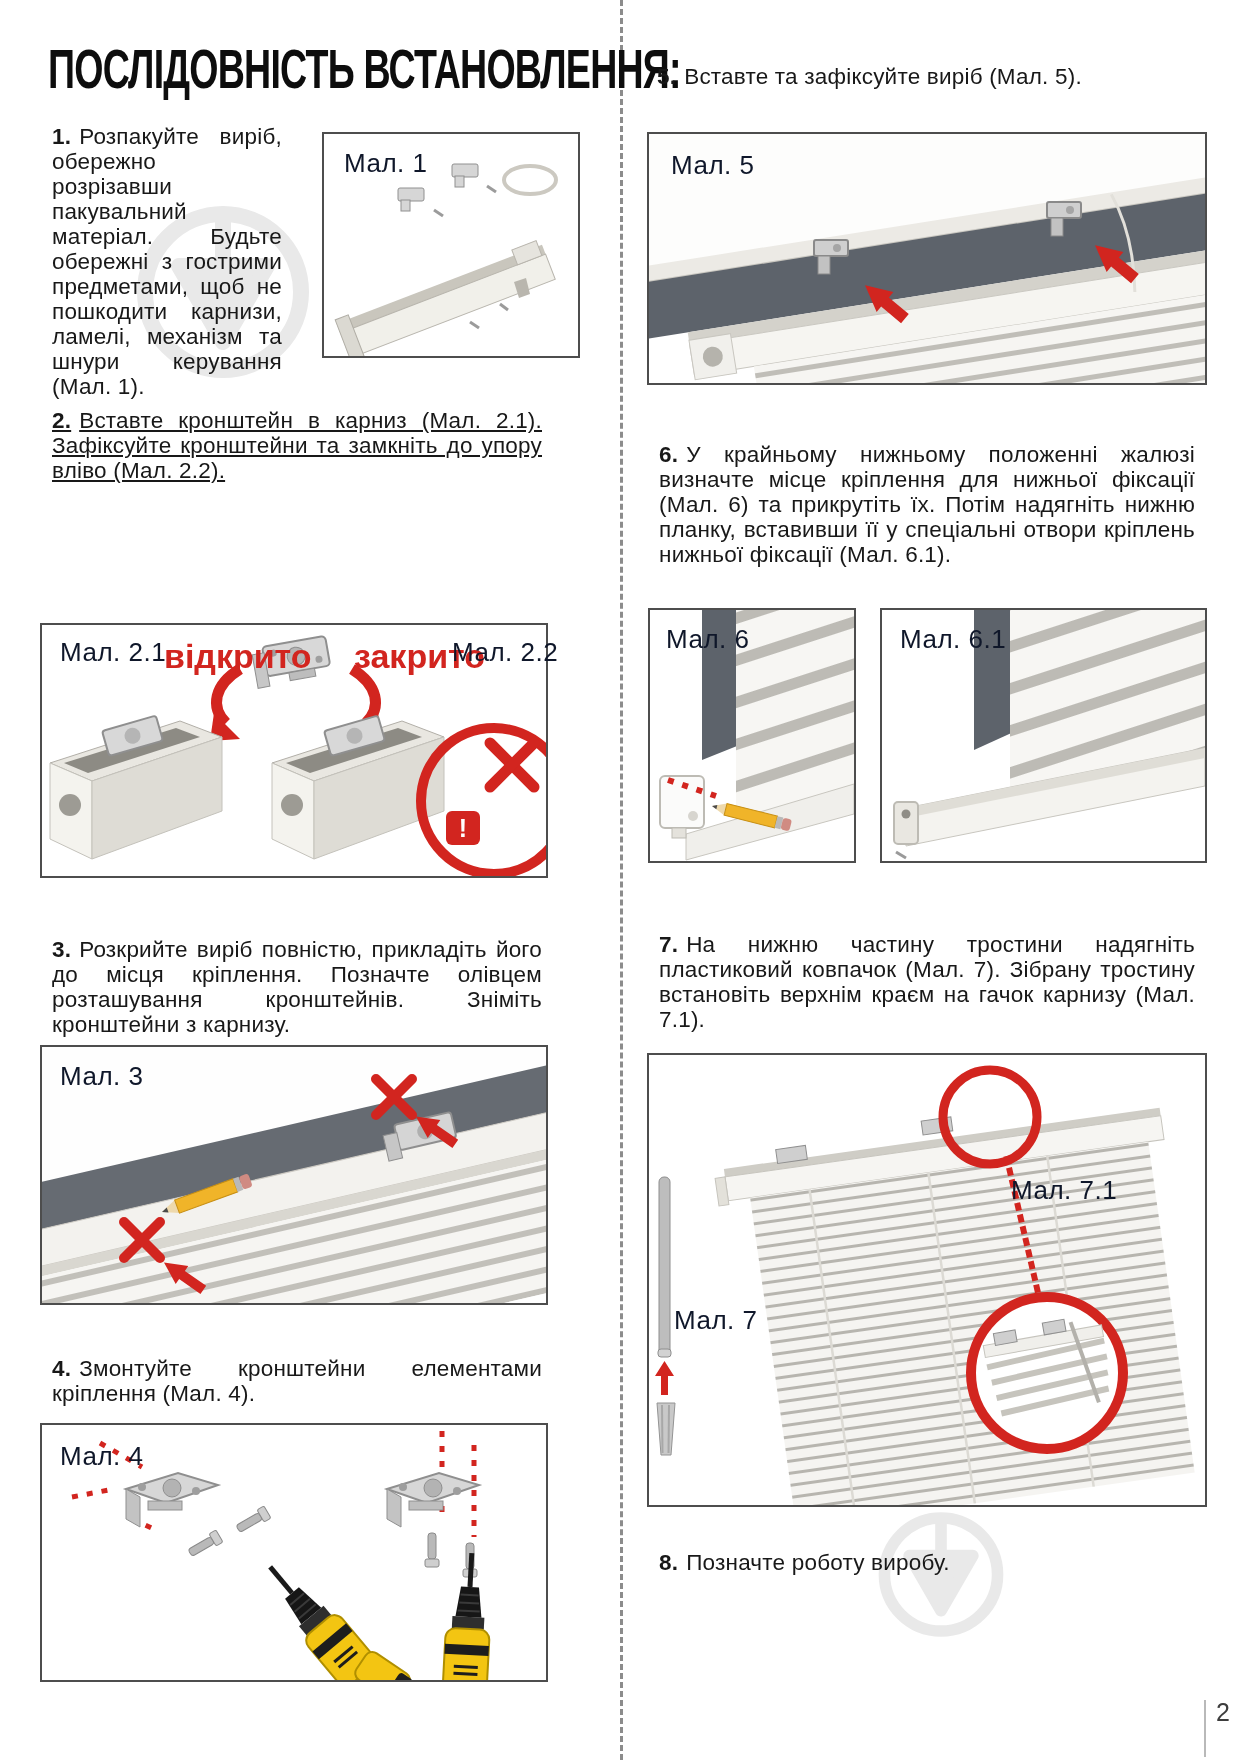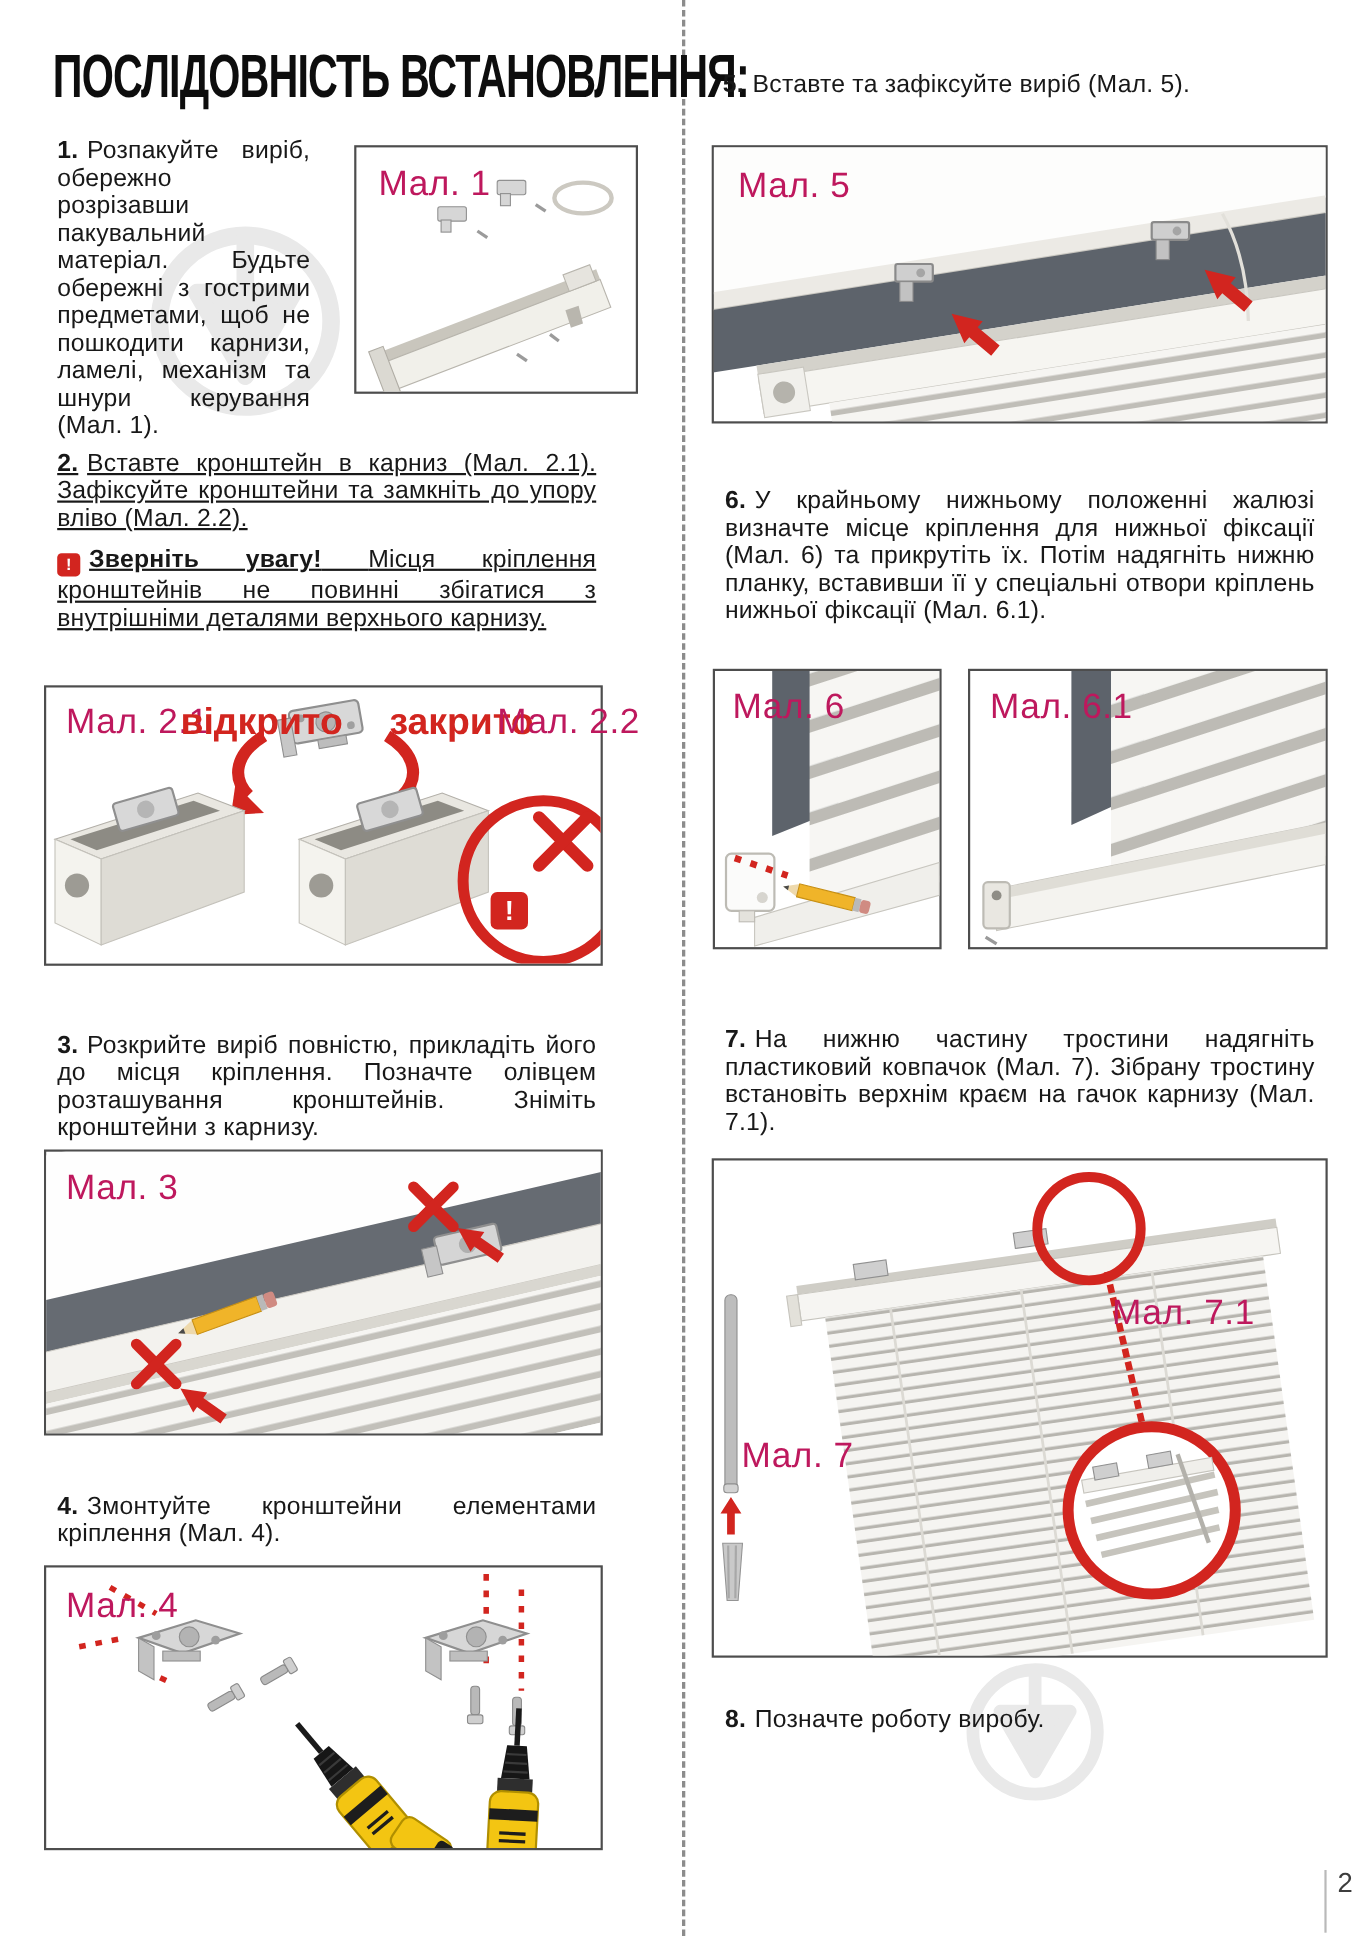--- a/index.html
+++ b/index.html
@@ -11,21 +11,21 @@
   .step{position:absolute;font-size:22.5px;line-height:25px;letter-spacing:0.2px;color:#181818;}
   .step p{margin:12px;text-align:justify;}
   .step .num{font-weight:bold;padding-right:8px;}
   .oneline p{text-align:left;}
   .warn-badge{display:inline-block;width:21px;height:21px;background:#d2251f;color:#fff;
               font-weight:bold;text-align:center;line-height:21px;font-size:15px;border-radius:4px;
               vertical-align:-3px;margin-right:8px;}
   .warn-bold{font-weight:bold;}
   .fig{position:absolute;border:2px solid #4d4d4d;background:#fff;box-sizing:border-box;}
   .fig svg{position:absolute;left:0;top:0;}
-  .figlabel{position:absolute;font-size:32px;color:#be185d;letter-spacing:0.5px;white-space:nowrap;}
+  .figlabel{position:absolute;font-size:26px;color:#0f172a;letter-spacing:0.5px;white-space:nowrap;}
   .redlabel{position:absolute;font-size:34px;font-weight:bold;color:#d2251f;white-space:nowrap;}
   .fig-badge{position:absolute;width:34px;height:34px;background:#d2251f;color:#fff;font-weight:bold;
              font-size:25px;line-height:34px;text-align:center;border-radius:6px;}
   .divider{position:absolute;left:620px;top:0;height:1760px;width:0;border-left:3px dashed #8c8c8c;}
   .watermark{position:absolute;}
   .pageline{position:absolute;left:1204px;top:1700px;width:2px;height:57px;background:#b9b9b9;}
   .pagenum{position:absolute;left:1216px;top:1698px;font-size:25px;color:#3d3d3d;}
 </style>
 </head>
 <body>
@@ -72,21 +72,20 @@
           <line x1="176" y1="170" x2="184" y2="176"></line>
       </g>
       <ellipse cx="206" cy="46" rx="26" ry="14" fill="none" stroke="#ccc9c1" stroke-width="4"></ellipse>
       <polygon points="190,148 202,144 206,160 195,164" fill="#b9b6ae"></polygon>
     </svg>
     <span class="figlabel" style="left:20px;top:14px;">Мал. 1</span>
   </div>
 
   <div class="step" style="left:40px;top:396px;width:514px;text-decoration:underline;">
     <p><span class="num">2.</span><span>Вставте кронштейн в карниз (Мал. 2.1). Зафіксуйте кронштейни та замкніть до упору вліво (Мал. 2.2).</span></p>
-    <p><span class="warn-badge">!</span><span class="warn-bold">Зверніть увагу!</span> <span>Місця кріплення кронштейнів не повинні збігатися з внутрішніми деталями верхнього карнизу.</span></p>
   </div>
 
   <div class="fig" style="left:40px;top:623px;width:508px;height:255px;">
     <svg width="504" height="251" viewBox="0 0 504 251">
       <defs>
         <g id="corn2">
           <polygon points="0,42 130,0 172,16 42,60" fill="#e9e7e1" stroke="#b2afa8"></polygon>
           <polygon points="14,42 126,7 150,16 38,52" fill="#8d8b84"></polygon>
           <polygon points="0,42 42,60 42,138 0,118" fill="#f4f3ee" stroke="#c4c2bb"></polygon>
           <polygon points="42,60 172,16 172,90 42,138" fill="#dedcd5" stroke="#c4c2bb"></polygon>

